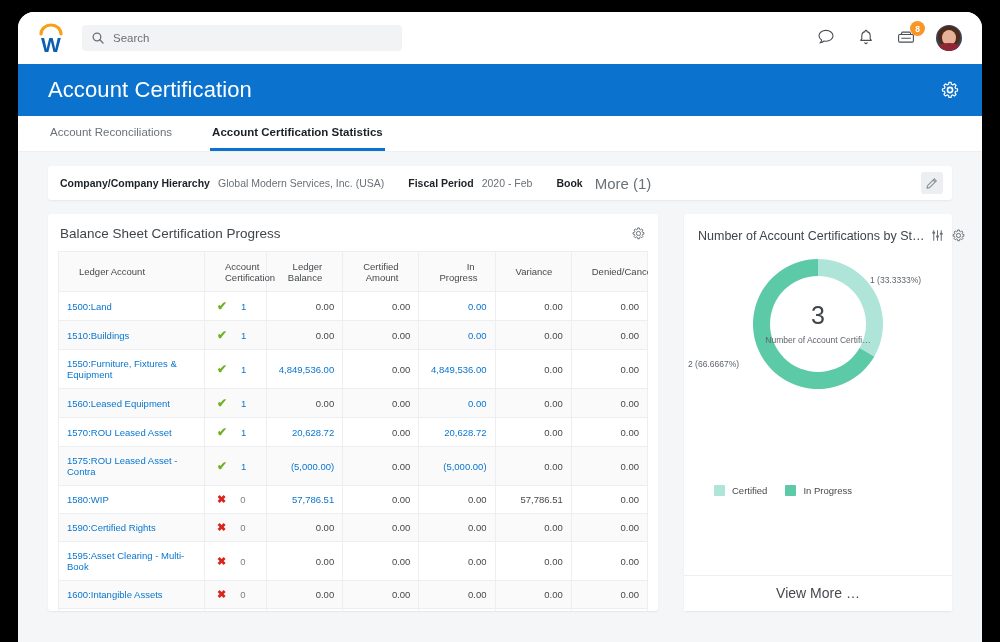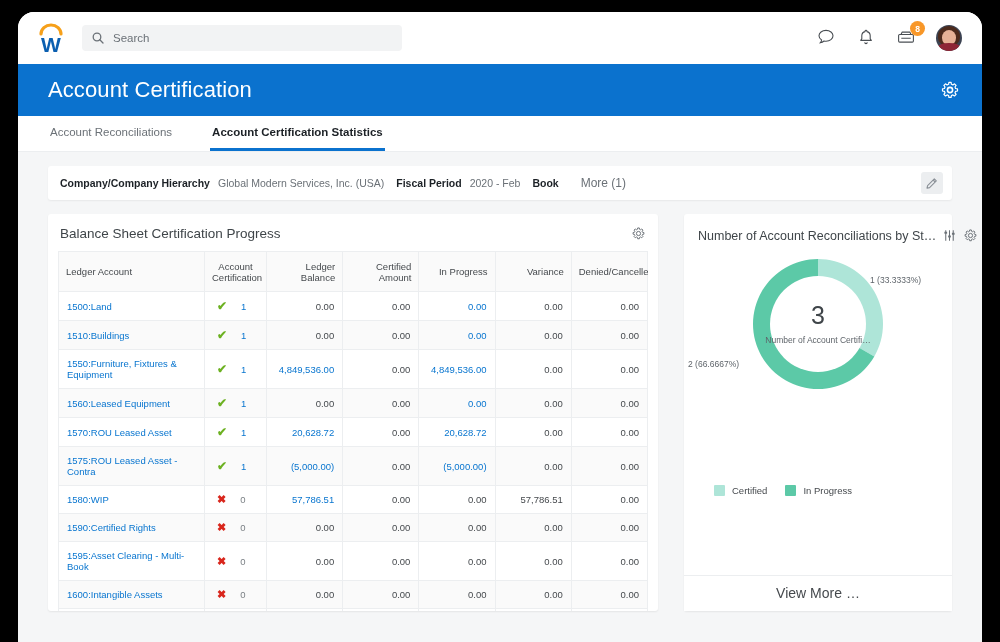--- a/index.html
+++ b/index.html
@@ -86,22 +86,22 @@
   
   .content { background: #f5f6f7; height: calc(630px - 52px - 52px - 36px); padding: 14px 30px 0 30px; }
 
   .filter-bar {
     background: #ffffff; border-radius: 3px;
     height: 34px; display: flex; align-items: center;
     padding: 0 12px; position: relative;
     box-shadow: 0 1px 2px rgba(0,0,0,.06);
   }
   .f-lab { font-size: 10.5px; color: #1c2126; font-weight: bold; }
-  .f-val { font-size: 10.5px; color: #6b7177; margin: 0 12px 0 8px; }
-  .f-more { font-size: 12px; color: #6b7177; margin-left: 22px; cursor: pointer; }
+  .f-val { font-size: 10.5px; color: #6b7177; margin: 0 24px 0 8px; }
+  .f-more { font-size: 15px; color: #6b7177; margin-left: 12px; cursor: pointer; }
   .edit-btn {
     position: absolute; right: 9px; top: 50%; transform: translateY(-50%);
     width: 22px; height: 22px; border-radius: 3px; background: #eceef0;
     display: flex; align-items: center; justify-content: center; cursor: pointer;
   }
 
   .panels { display: flex; gap: 26px; margin-top: 14px; }
 
   .card {
     background: #ffffff; border-radius: 3px;
@@ -113,21 +113,21 @@
   .card-title-row { display: flex; align-items: center; padding: 0 2px 10px 2px; }
   .card-title { font-size: 13.5px; color: #3f4549; }
   .card-title-row .sp { margin-left: auto; }
   .mini-icon { width: 15px; height: 15px; cursor: pointer; }
 
   
   table.grid { width: 100%; border-collapse: collapse; table-layout: fixed; }
   table.grid th {
     background: #fafafa; border: 1px solid #eceef0;
     font-size: 9.5px; color: #45494d; font-weight: normal;
-    padding: 7px 7px; height: 40px; vertical-align: middle;
+    padding: 7px 20px; height: 40px; vertical-align: middle;
   }
   table.grid td {
     border: 1px solid #eceef0; font-size: 9.5px;
     padding: 8px 8px; color: #45494d; vertical-align: middle;
   }
   table.grid tbody tr:nth-child(even) td { background: #fafafa; }
   .c-acct { width: 146px; text-align: left; }
   .c-cert { width: 62px; }
   .c-num  { text-align: right; }
   th.c-acct, th.c-cert { text-align: left; }
@@ -433,21 +433,21 @@
                   <td class="c-num"></td>
                   <td class="c-num"></td>
                 </tr>
               </tbody>
           </table>
         </div>
       </div>
 
       <div class="card card-right">
         <div class="chart-head">
-          <div class="t">Number of Account Reconciliations by St…</div>
+          <div class="t">Number of Account Certifications by St…</div>
           <div class="ic">
             <span class="mini-icon">
               <svg width="15" height="15" viewBox="0 0 20 20">
                 <line x1="5" y1="3" x2="5" y2="17" stroke="#6b7177" stroke-width="1.4"></line>
                 <line x1="10" y1="3" x2="10" y2="17" stroke="#6b7177" stroke-width="1.4"></line>
                 <line x1="15" y1="3" x2="15" y2="17" stroke="#6b7177" stroke-width="1.4"></line>
                 <rect x="3.2" y="5" width="3.6" height="2.6" fill="#6b7177"></rect>
                 <rect x="8.2" y="10" width="3.6" height="2.6" fill="#6b7177"></rect>
                 <rect x="13.2" y="6.4" width="3.6" height="2.6" fill="#6b7177"></rect>
               </svg>

